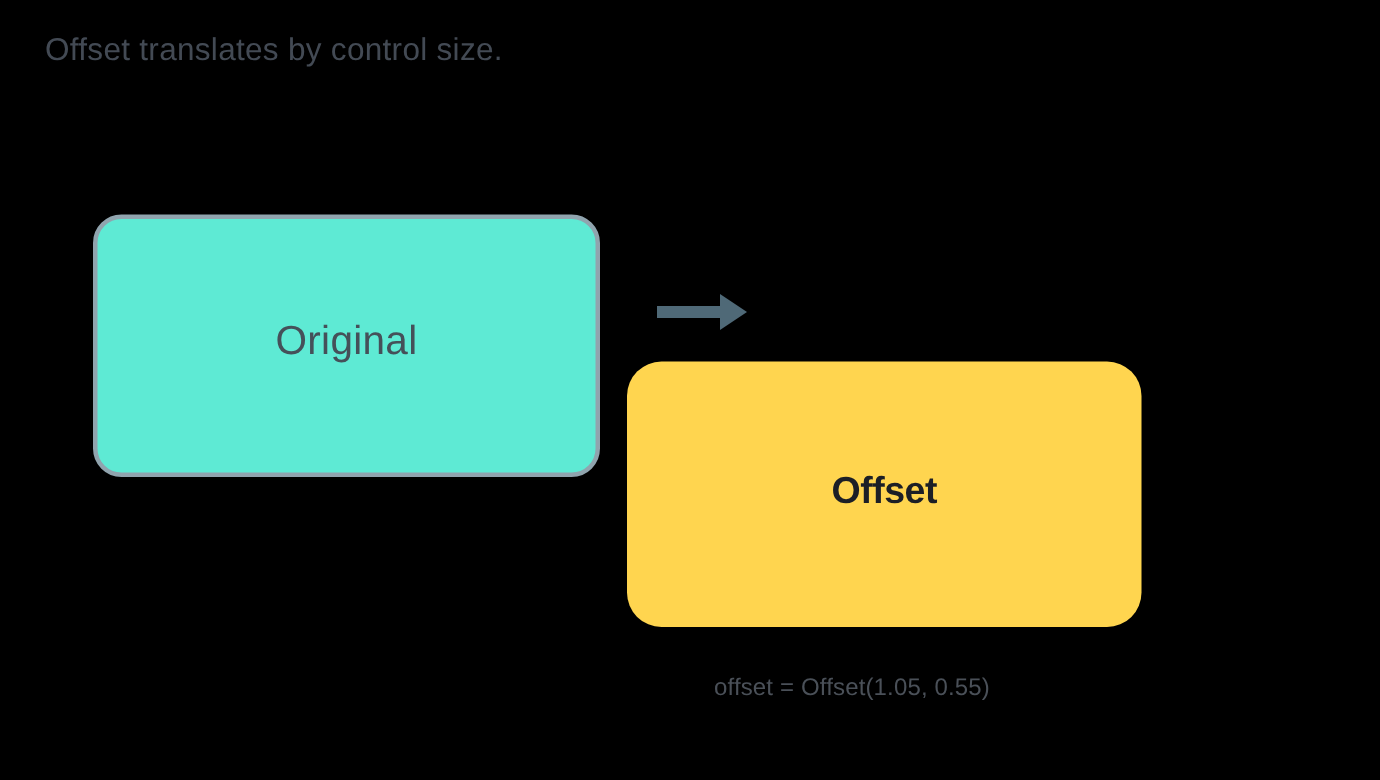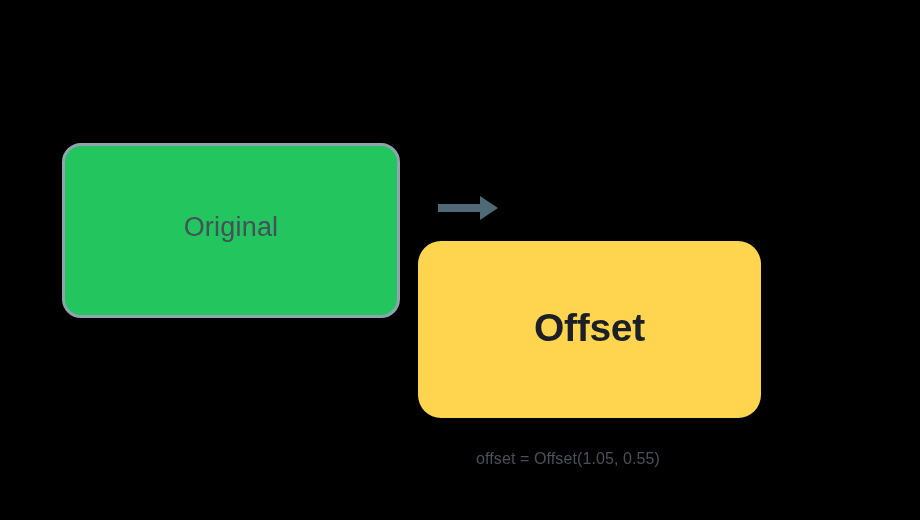--- a/index.html
+++ b/index.html
@@ -38,21 +38,21 @@
     justify-content: center;
     box-sizing: border-box;
   }
 
   
   .box-original {
     left: 62px;
     top: 143px;
     width: 338px;
     height: 175px;
-    background: #22c55e;
+    background: #5eead4;
     border: 3px solid #90a4ae;
     border-radius: 19px;
   }
   .box-original .box-label {
     font-size: 27px;
     font-weight: 400;
     color: #455059;
     letter-spacing: 0.2px;
     position: relative;
     top: -3px;
@@ -62,21 +62,21 @@
   .box-offset {
     left: 418px;
     top: 241px;
     width: 343px;
     height: 177px;
     background: #ffd54f;
     border: none;
     border-radius: 23px;
   }
   .box-offset .box-label {
-    font-size: 39px;
+    font-size: 25px;
     font-weight: 700;
     color: #1c1f26;
     letter-spacing: -0.3px;
     position: relative;
     top: -2px;
   }
 
   
   .arrow {
     position: absolute;
@@ -98,20 +98,21 @@
     color: #4a5058;
     letter-spacing: 0.1px;
     white-space: nowrap;
   }
 </style>
 </head>
 <body>
 
 <div id="stage">
 
+  <div class="title">Offset translates by control size.</div>
 
   <div class="box box-original">
     <span class="box-label">Original</span>
   </div>
 
   <div class="arrow">
     <svg width="66" height="30" viewBox="0 0 66 30" xmlns="http://www.w3.org/2000/svg">
       <path d="M2 11 L44 11 L44 3 L62 15 L44 27 L44 19 L2 19 Z" fill="#4f6977"></path>
     </svg>
   </div>

